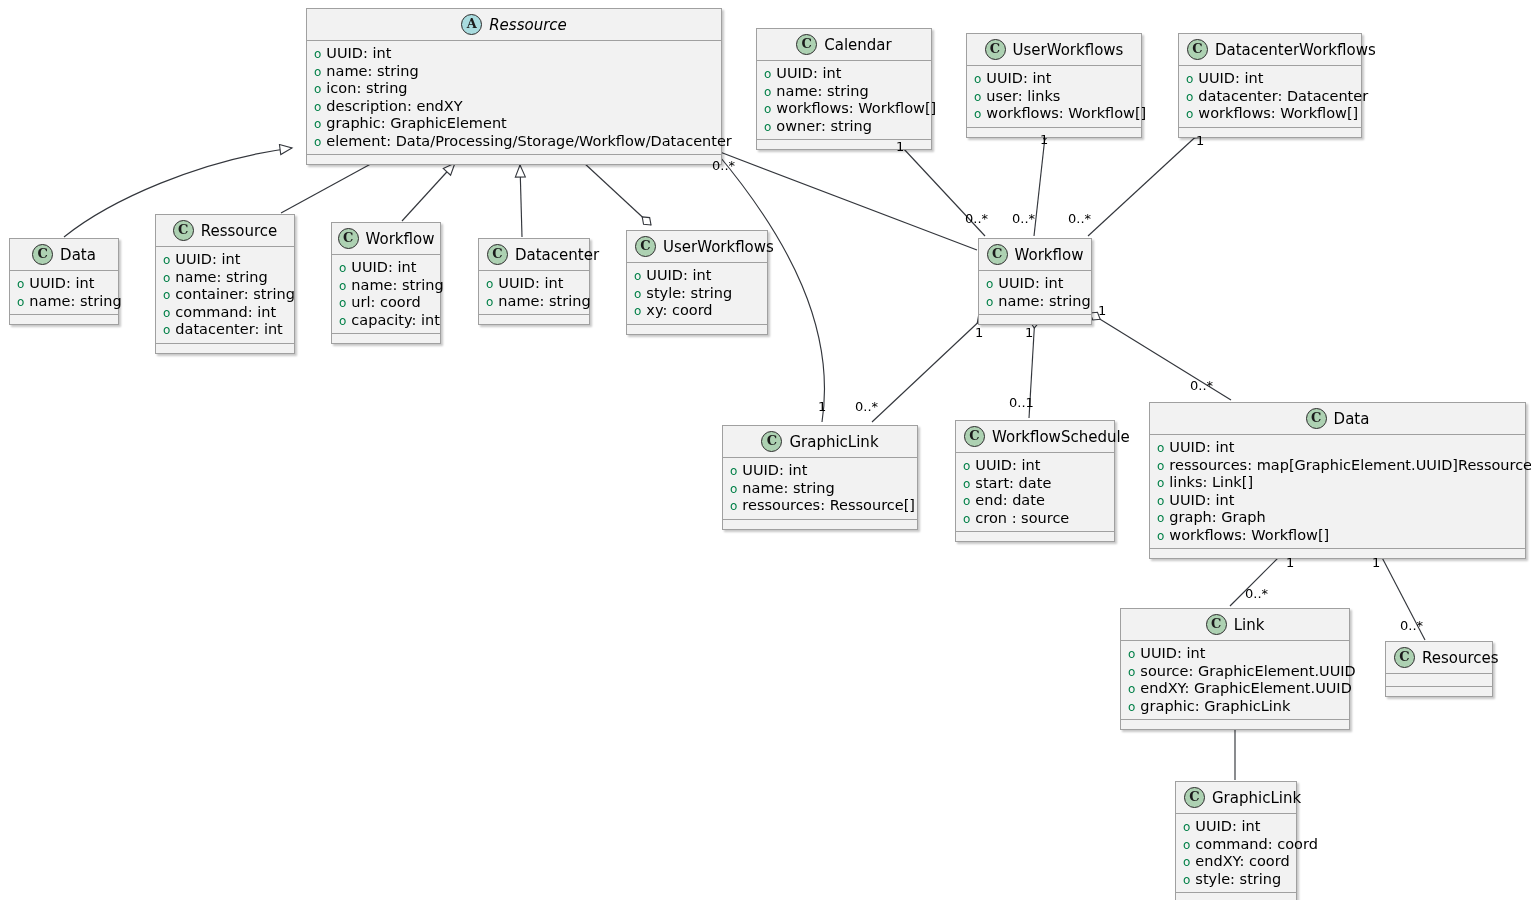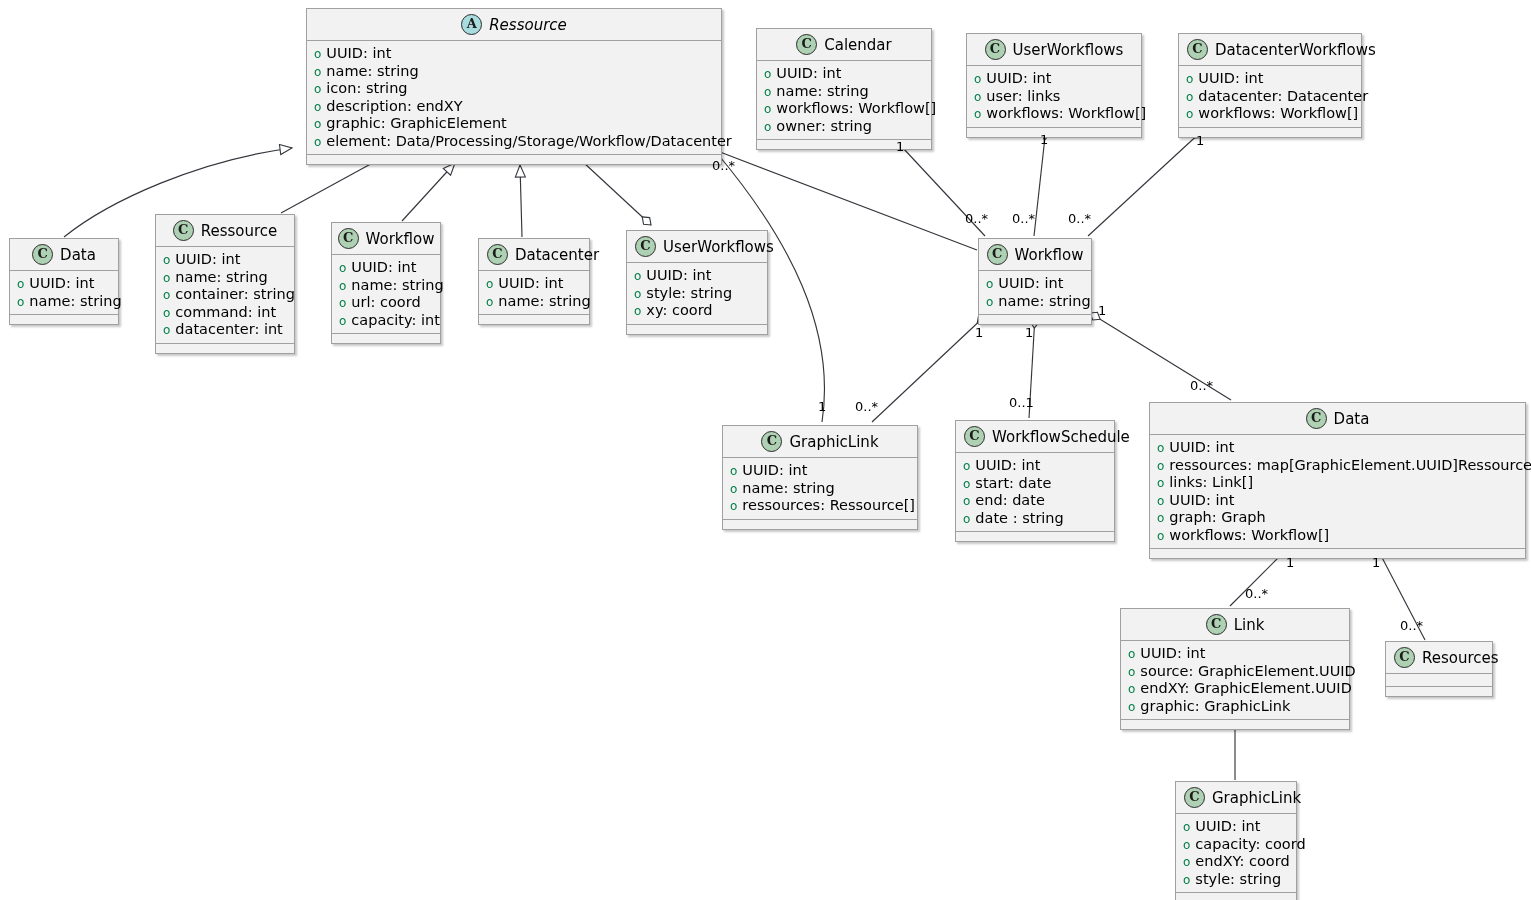--- a/index.html
+++ b/index.html
@@ -421,21 +421,21 @@
           <div class="attr">
             <span class="attr-vis">o</span>
             <span>start: date</span>
           </div>
           <div class="attr">
             <span class="attr-vis">o</span>
             <span>end: date</span>
           </div>
           <div class="attr">
             <span class="attr-vis">o</span>
-            <span>date : string</span>
+            <span>cron : source</span>
           </div>
         </div>
         <div class="uml-methods"></div>
       </div>
       <div class="uml-class" style="left: 1149px; top: 402px; width: 377px;">
         <div class="uml-header">
           <span class="cls-icon">C</span>
           <span class="cls-name">Data</span>
         </div>
         <div class="uml-attrs">
@@ -504,21 +504,21 @@
           <span class="cls-icon">C</span>
           <span class="cls-name">GraphicLink</span>
         </div>
         <div class="uml-attrs">
           <div class="attr">
             <span class="attr-vis">o</span>
             <span>UUID: int</span>
           </div>
           <div class="attr">
             <span class="attr-vis">o</span>
-            <span>capacity: coord</span>
+            <span>command: coord</span>
           </div>
           <div class="attr">
             <span class="attr-vis">o</span>
             <span>endXY: coord</span>
           </div>
           <div class="attr">
             <span class="attr-vis">o</span>
             <span>style: string</span>
           </div>
         </div>

